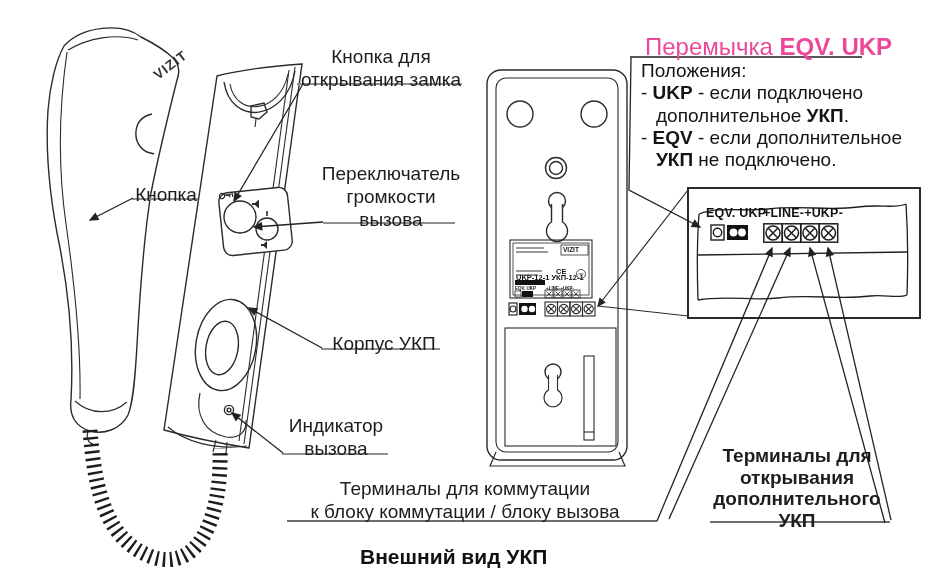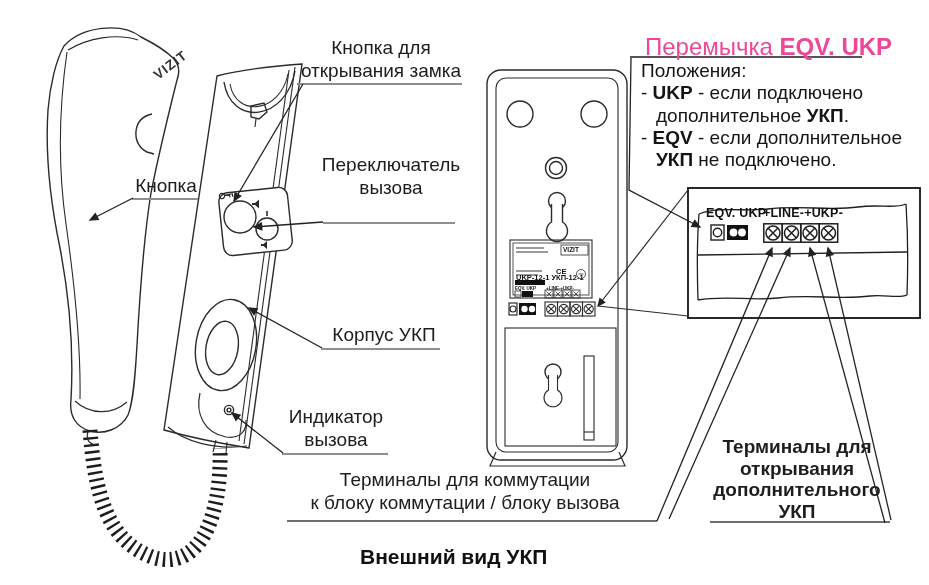--- a/index.html
+++ b/index.html
@@ -1,19 +1,19 @@
 <!DOCTYPE html>
 <html><head>
 <meta charset="utf-8">
 <style>
   html,body{margin:0;padding:0;background:#fff;}
   .stage{position:relative;width:929px;height:585px;background:#fff;overflow:hidden;
          font-family:"Liberation Sans",sans-serif;color:#1b1b1b;}
   .stage svg.art{position:absolute;left:0;top:0;}
-  .cb{position:absolute;font-size:19px;line-height:23px;text-align:center;color:#1d1d1d;}
+  .cb{position:absolute;font-size:19px;line-height:23px;text-align:center;color:#1d1d1d;margin-top:9px;}
   .nb{position:absolute;font-size:19px;line-height:22.3px;text-align:left;color:#151515;}
   .nb .ind{padding-left:15px;}
   b{font-weight:700;}
   .ttl{position:absolute;font-size:24px;color:#ec4899;}
   .dbx{position:absolute;font-size:12.5px;font-weight:700;letter-spacing:.2px;color:#111;}
   .cap{position:absolute;font-size:21px;font-weight:700;color:#111;}
   .mic{position:absolute;font-weight:700;color:#111;white-space:nowrap;}
 </style>
 </head>
 <body>
@@ -214,20 +214,21 @@
   </g>
 </svg>
 
 <div class="cb" style="left:276px;top:36px;width:210px;">
   <div>Кнопка для</div>
   <div>открывания замка</div>
 </div>
 
 <div class="cb" style="left:311px;top:153px;width:160px;">
   <div>Переключатель</div>
+  <div>громкости</div>
   <div>вызова</div>
 </div>
 
 <div class="cb" style="left:128px;top:174px;width:76px;">
   <div>Кнопка</div>
 </div>
 
 <div class="cb" style="left:324px;top:323px;width:120px;">
   <div>Корпус УКП</div>
 </div>

